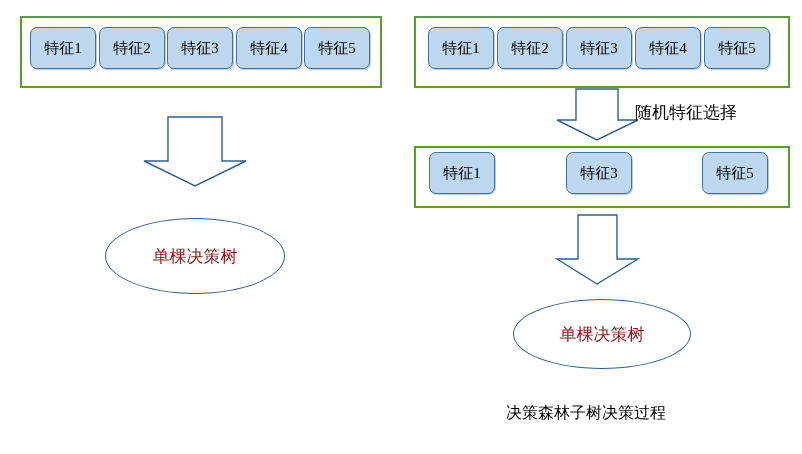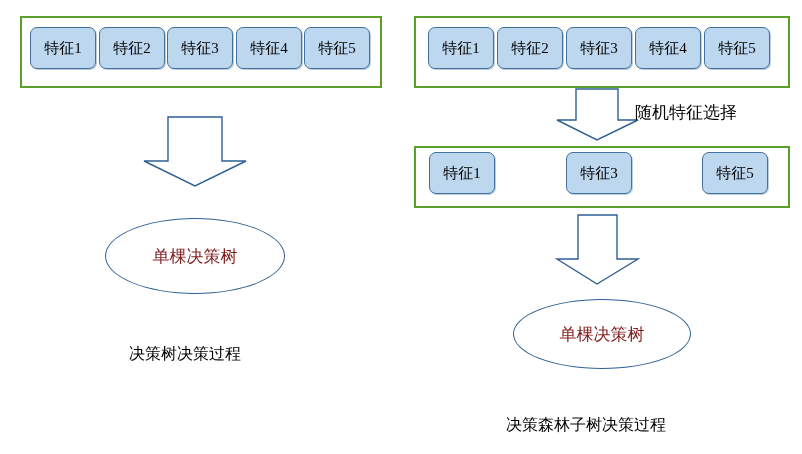--- a/index.html
+++ b/index.html
@@ -93,23 +93,20 @@
   <div class="arrow" style="left:142px;top:116px;width:106px;height:72px;">
     <svg width="106" height="72" viewBox="0 0 106 72">
       <polygon points="26,1 80,1 80,45 104,45 53,70 2,45 26,45" fill="#ffffff" stroke="#2e6094" stroke-width="1.4" stroke-linejoin="miter"></polygon>
     </svg>
   </div>
 
   <div class="ellipse" style="left:105px;top:218px;width:180px;height:76px;">
     <span>单棵决策树</span>
   </div>
 
-  <div class="caption" style="left:129px;top:344px;">
-    <span>决策树决策过程</span>
-  </div>
 
   <div class="group-box" style="left:414px;top:16px;width:376px;height:72px;"></div>
 
   <div class="feat" style="left:428px;top:27px;width:66px;height:42px;">
     <span>特征1</span>
   </div>
   <div class="feat" style="left:497px;top:27px;width:66px;height:42px;">
     <span>特征2</span>
   </div>
   <div class="feat" style="left:566px;top:27px;width:66px;height:42px;">
@@ -147,17 +144,17 @@
   <div class="arrow" style="left:556px;top:214px;width:84px;height:72px;">
     <svg width="84" height="72" viewBox="0 0 84 72">
       <polygon points="22,1 61,1 61,45 82,45 41,70 1,45 22,45" fill="#ffffff" stroke="#2e6094" stroke-width="1.4" stroke-linejoin="miter"></polygon>
     </svg>
   </div>
 
   <div class="ellipse" style="left:513px;top:299px;width:178px;height:70px;">
     <span>单棵决策树</span>
   </div>
 
-  <div class="caption" style="left:506px;top:415px;">
+  <div class="caption" style="left:506px;top:403px;">
     <span>决策森林子树决策过程</span>
   </div>
 
 </div>
 
 </body></html>

